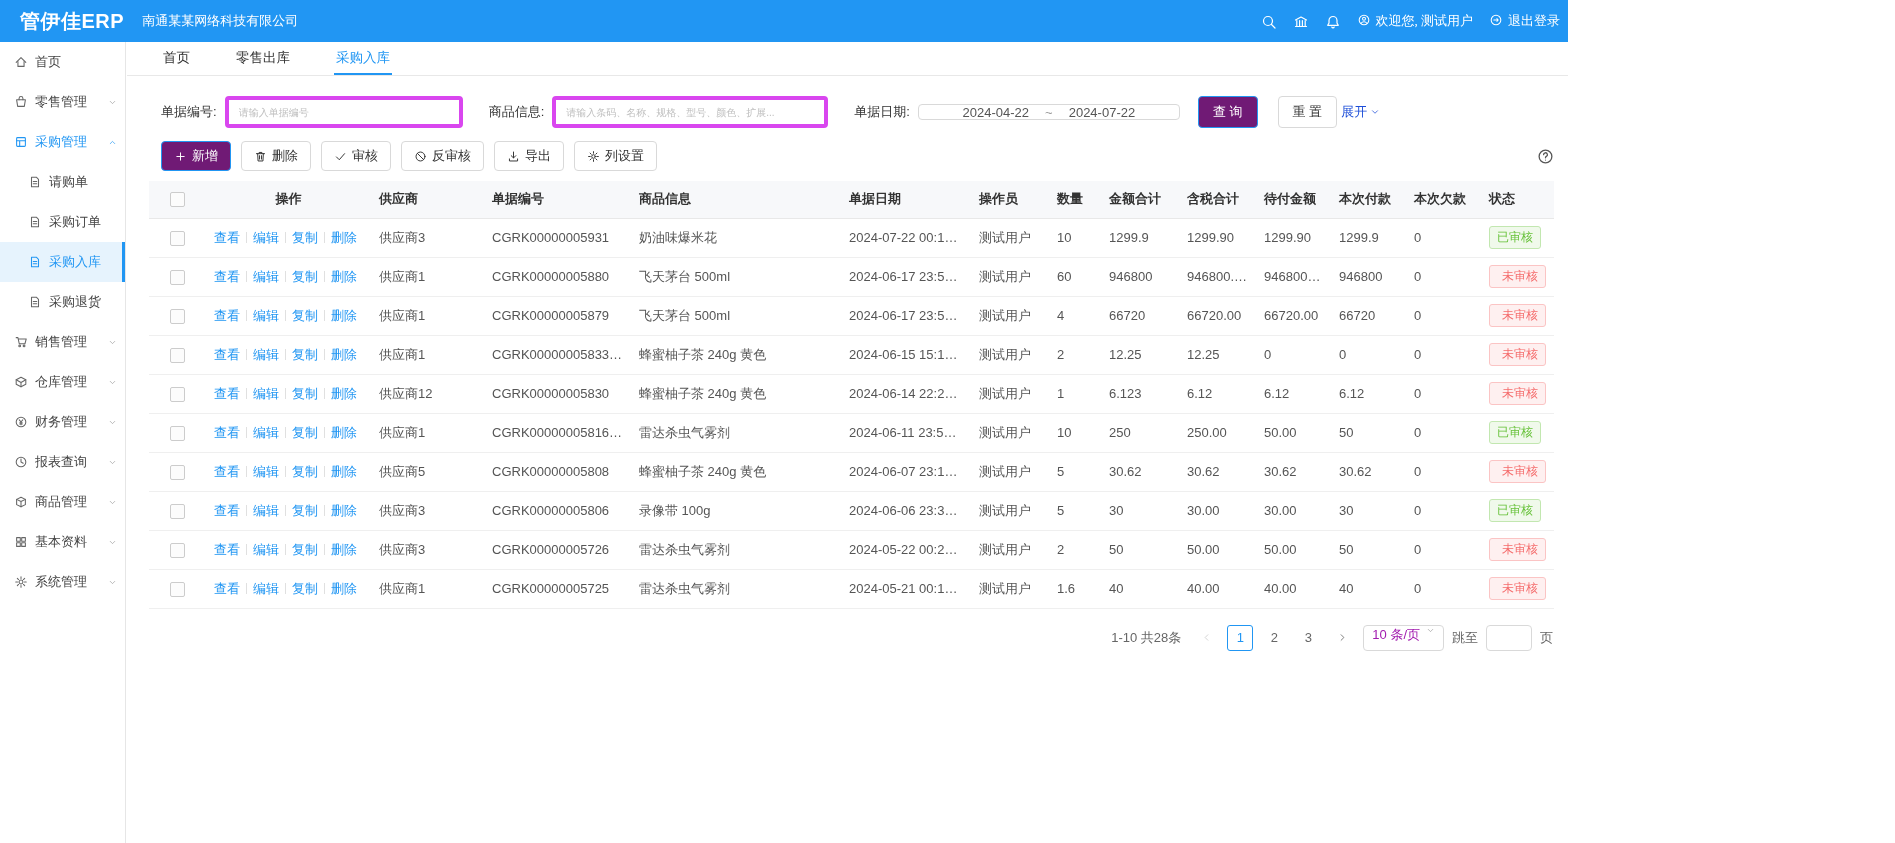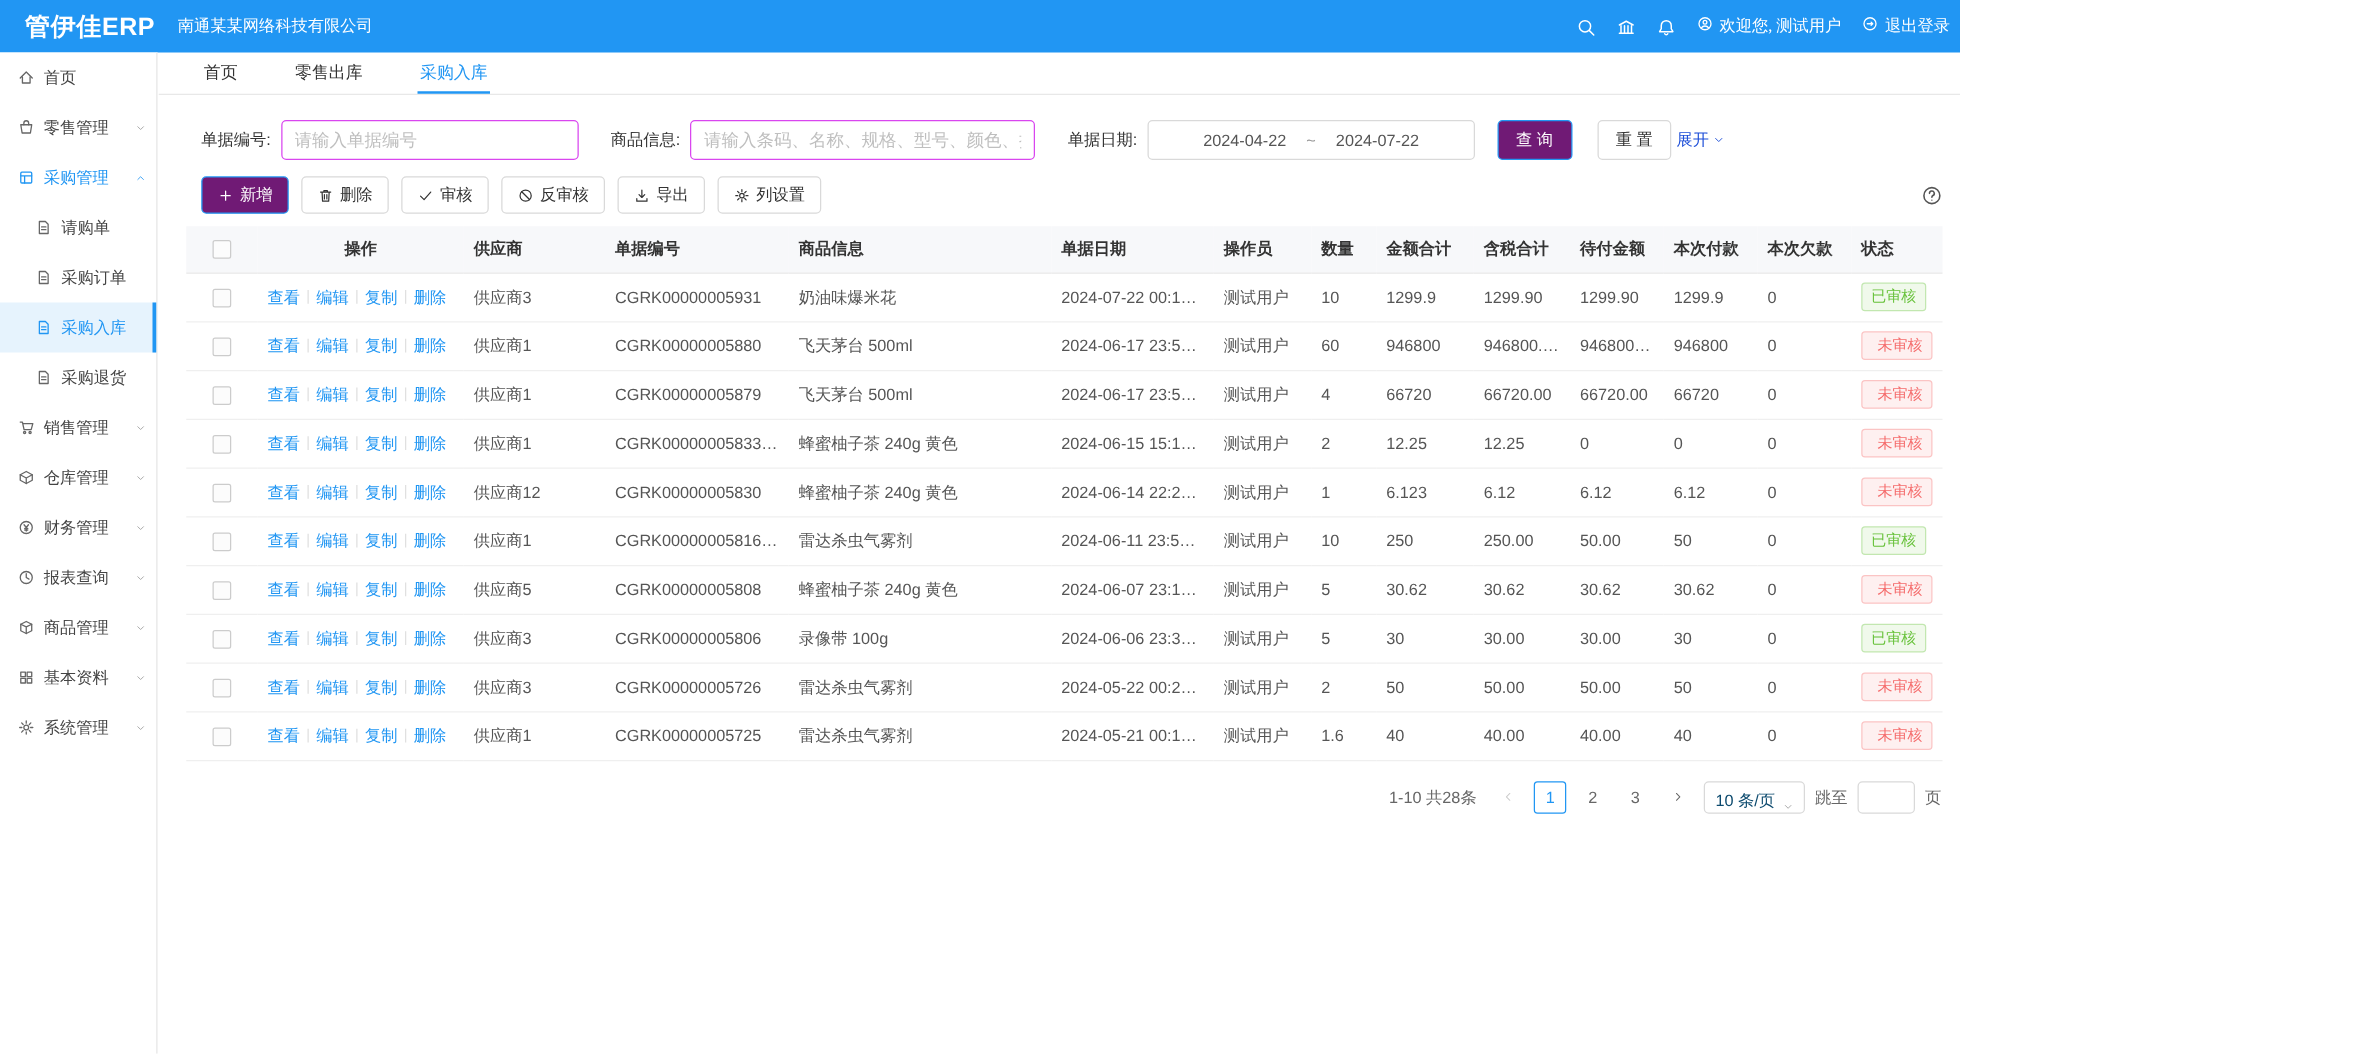--- a/index.html
+++ b/index.html
@@ -33,25 +33,25 @@
   .main { margin-left:127px; width:1441px; }
   .tabbar { height:34px; border-bottom:1px solid #e8e8e8; display:flex; align-items:stretch;
     padding-left:34px; gap:42px; }
   .tab { display:flex; align-items:center; padding:0 2px; font-size:13.5px; color:#333;
     cursor:pointer; border-bottom:2px solid transparent; }
   .tab.active { color:#2196f3; border-bottom-color:#2196f3; }
 
   
   .filters { display:flex; align-items:center; padding:20px 0 0 34px; font-size:13px; color:#333; }
   .filters .grp { display:flex; align-items:center; gap:8px; margin-right:26px; }
-  .inp { height:32px; border:1px solid #d946ef; border-radius:4px; padding:0 10px;
-    font-size:14px; color:#333; outline:none; font-family:inherit; }
+  .inp { height:32px; border:4px solid #d946ef; border-radius:4px; padding:0 10px;
+    font-size:10px; color:#333; outline:none; font-family:inherit; }
   .inp::placeholder { color:#bfbfbf; }
   .w1 { width:238px; } .w2 { width:276px; }
-  .daterange { width:262px; height:32px; border:1px solid #d9d9d9; border-radius:4px;
+  .daterange { width:262px; height:16px; border:1px solid #d9d9d9; border-radius:4px;
     display:flex; align-items:center; justify-content:center; gap:16px; color:#555; cursor:pointer; }
   .daterange .sep { color:#999; }
   .btn { height:32px; border:1px solid #d9d9d9; background:#fff; border-radius:4px;
     padding:0 14px; font-size:13px; color:#333; cursor:pointer; font-family:inherit; white-space:nowrap; }
   .btn.primary { background:#701a75; border-color:#2196f3; color:#fff; }
   .btn.search { margin-left:18px; }
   .btn.reset { margin-left:20px; }
   .expand { display:flex; align-items:center; gap:3px; color:#1d4ed8; margin-left:4px; cursor:pointer; }
   .expand .icn { font-size:10px; display:flex; }
 
@@ -85,21 +85,21 @@
   
   .pagination { display:flex; align-items:center; justify-content:flex-end; gap:8px;
     margin:16px 15px 0 0; font-size:13px; color:#666; }
   .pg-total { margin-right:4px; }
   .pg-btn { min-width:26px; height:26px; display:inline-flex; align-items:center; justify-content:center;
     border-radius:3px; cursor:pointer; color:#666; }
   .pg-btn.num.cur { border:1px solid #2196f3; color:#2196f3; }
   .pg-btn.chev { font-size:11px; color:#666; }
   .pg-btn.chev.disabled { color:#ccc; cursor:default; }
   .pg-size { height:26px; border:1px solid #d9d9d9; border-radius:4px; display:inline-flex;
-    align-items:flex-end; gap:6px; padding:0 8px; color:#0c4a6e; cursor:pointer; white-space:nowrap; }
+    align-items:flex-start; gap:6px; padding:0 8px; color:#a21caf; cursor:pointer; white-space:nowrap; }
   .pg-size .icn { font-size:9px; display:flex; color:#999; }
   .pg-jump { width:46px; height:26px; border:1px solid #d9d9d9; border-radius:4px; outline:none; padding:0 6px; }
   .icn svg { vertical-align:-0.12em; }
 </style>
 </head>
 <body>
 
 <div class="app">
 
   <header class="topbar">

